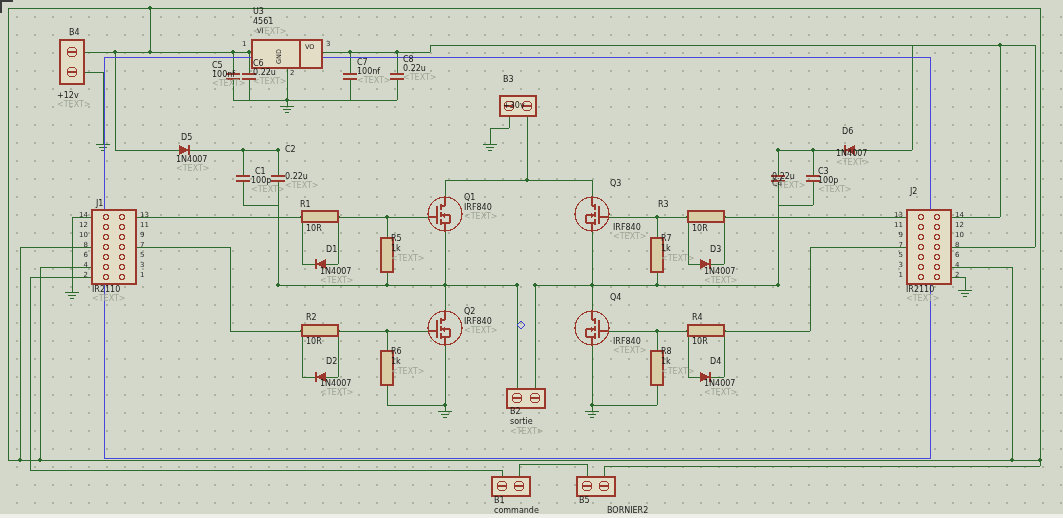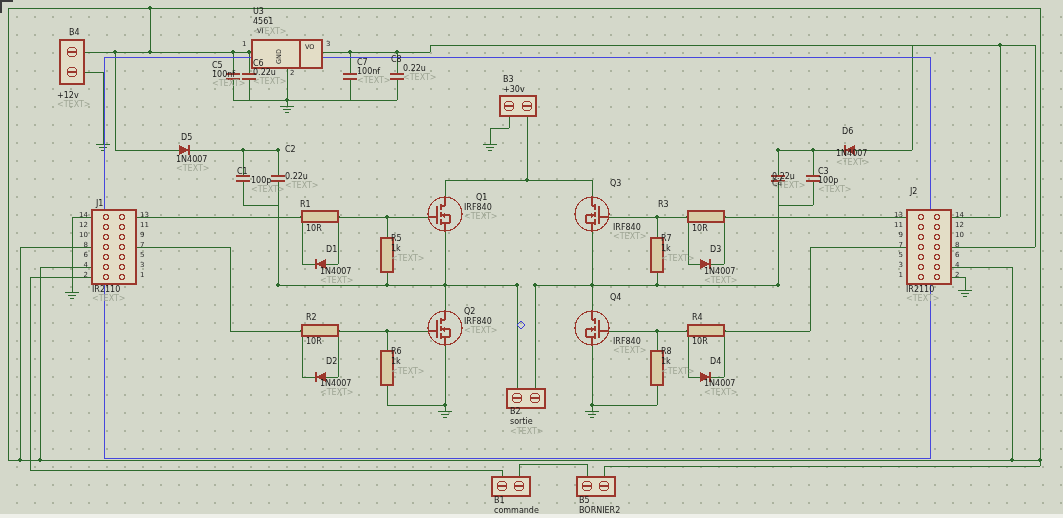--- a/index.html
+++ b/index.html
@@ -198,35 +198,35 @@
 
 <span class="lbl" style="left:212px;top:62px">C5</span>
 <span class="lbl" style="left:212px;top:71px">100nf</span>
 <span class="lbl muted" style="left:212px;top:80px">&lt;TEXT&gt;</span>
 <span class="lbl" style="left:253px;top:60px">C6</span>
 <span class="lbl" style="left:253px;top:69px">0.22u</span>
 <span class="lbl muted" style="left:253px;top:78px">&lt;TEXT&gt;</span>
 <span class="lbl" style="left:357px;top:59px">C7</span>
 <span class="lbl" style="left:357px;top:68px">100nf</span>
 <span class="lbl muted" style="left:357px;top:77px">&lt;TEXT&gt;</span>
-<span class="lbl" style="left:391px;top:56px">C8</span>
+<span class="lbl" style="left:403px;top:56px">C8</span>
 <span class="lbl" style="left:403px;top:65px">0.22u</span>
 <span class="lbl muted" style="left:403px;top:74px">&lt;TEXT&gt;</span>
 
 <span class="lbl" style="left:503px;top:76px">B3</span>
-<span class="lbl" style="left:503px;top:86px">+30v</span>
+<span class="lbl" style="left:503px;top:102px">+30v</span>
 
 <span class="lbl" style="left:181px;top:134px">D5</span>
 <span class="lbl" style="left:176px;top:156px">1N4007</span>
 <span class="lbl muted" style="left:176px;top:165px">&lt;TEXT&gt;</span>
 <span class="lbl" style="left:842px;top:128px">D6</span>
 <span class="lbl" style="left:836px;top:150px">1N4007</span>
 <span class="lbl muted" style="left:836px;top:159px">&lt;TEXT&gt;</span>
 
-<span class="lbl" style="left:237px;top:168px">C1</span>
+<span class="lbl" style="left:255px;top:168px">C1</span>
 <span class="lbl" style="left:251px;top:177px">100p</span>
 <span class="lbl muted" style="left:251px;top:186px">&lt;TEXT&gt;</span>
 <span class="lbl" style="left:285px;top:146px">C2</span>
 <span class="lbl" style="left:285px;top:173px">0.22u</span>
 <span class="lbl muted" style="left:285px;top:182px">&lt;TEXT&gt;</span>
 <span class="lbl" style="left:772px;top:180px">C4</span>
 <span class="lbl" style="left:772px;top:173px">0.22u</span>
 <span class="lbl muted" style="left:772px;top:182px">&lt;TEXT&gt;</span>
 <span class="lbl" style="left:818px;top:168px">C3</span>
 <span class="lbl" style="left:818px;top:177px">100p</span>
@@ -296,36 +296,36 @@
 <span class="lbl" style="left:326px;top:358px">D2</span>
 <span class="lbl" style="left:320px;top:380px">1N4007</span>
 <span class="lbl muted" style="left:320px;top:389px">&lt;TEXT&gt;</span>
 <span class="lbl" style="left:710px;top:246px">D3</span>
 <span class="lbl" style="left:704px;top:268px">1N4007</span>
 <span class="lbl muted" style="left:704px;top:277px">&lt;TEXT&gt;</span>
 <span class="lbl" style="left:710px;top:358px">D4</span>
 <span class="lbl" style="left:704px;top:380px">1N4007</span>
 <span class="lbl muted" style="left:704px;top:389px">&lt;TEXT&gt;</span>
 
-<span class="lbl" style="left:476px;top:194px">Q1</span>
+<span class="lbl" style="left:464px;top:194px">Q1</span>
 <span class="lbl" style="left:464px;top:204px">IRF840</span>
 <span class="lbl muted" style="left:464px;top:213px">&lt;TEXT&gt;</span>
 <span class="lbl" style="left:464px;top:308px">Q2</span>
 <span class="lbl" style="left:464px;top:318px">IRF840</span>
 <span class="lbl muted" style="left:464px;top:327px">&lt;TEXT&gt;</span>
 <span class="lbl" style="left:610px;top:180px">Q3</span>
 <span class="lbl" style="left:613px;top:224px">IRF840</span>
 <span class="lbl muted" style="left:613px;top:233px">&lt;TEXT&gt;</span>
 <span class="lbl" style="left:610px;top:294px">Q4</span>
 <span class="lbl" style="left:613px;top:338px">IRF840</span>
 <span class="lbl muted" style="left:613px;top:347px">&lt;TEXT&gt;</span>
 
 <span class="lbl" style="left:510px;top:408px">B2</span>
 <span class="lbl" style="left:510px;top:418px">sortie</span>
 <span class="lbl muted" style="left:510px;top:428px">&lt;TEXT&gt;</span>
 <span class="lbl" style="left:494px;top:497px">B1</span>
 <span class="lbl" style="left:494px;top:507px">commande</span>
 <span class="lbl" style="left:579px;top:497px">B5</span>
-<span class="lbl" style="left:579px;top:507px">BORNIER2</span>
+<span class="lbl" style="left:607px;top:507px">BORNIER2</span>
 
 <div style="position:absolute;left:0;top:514px;width:1063px;height:4px;background:#eff0ea"></div>
 
 </div>
 
 </body></html>

